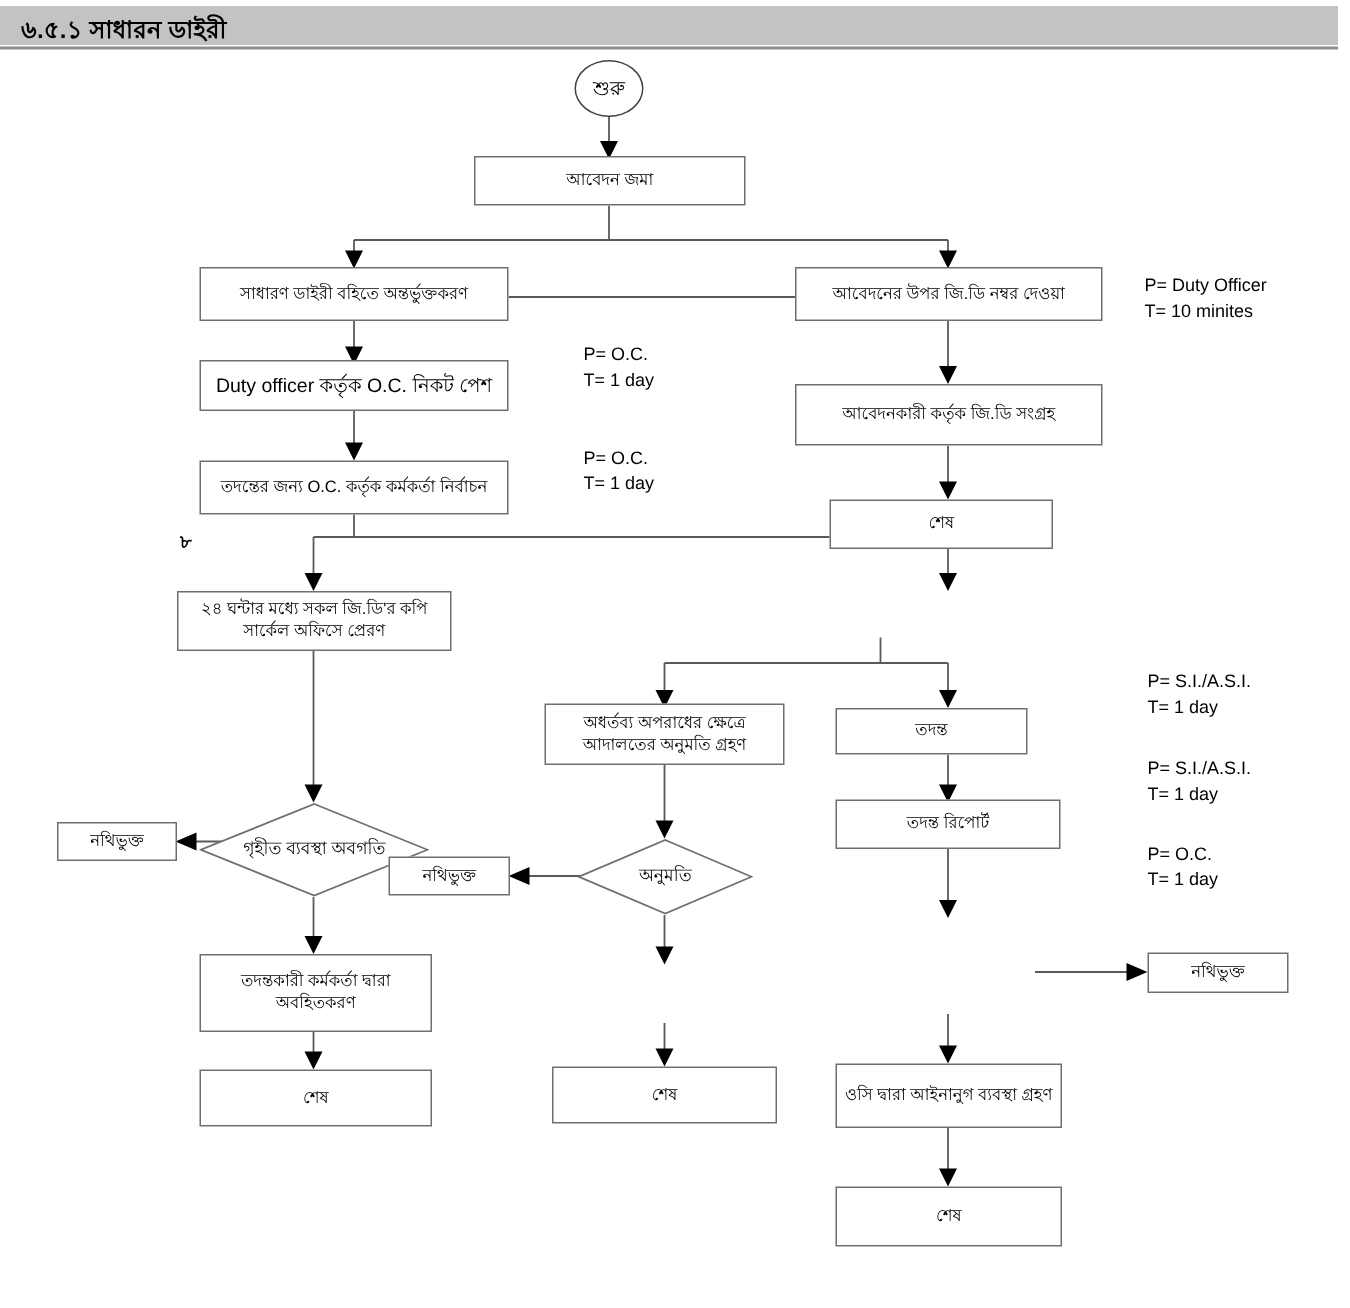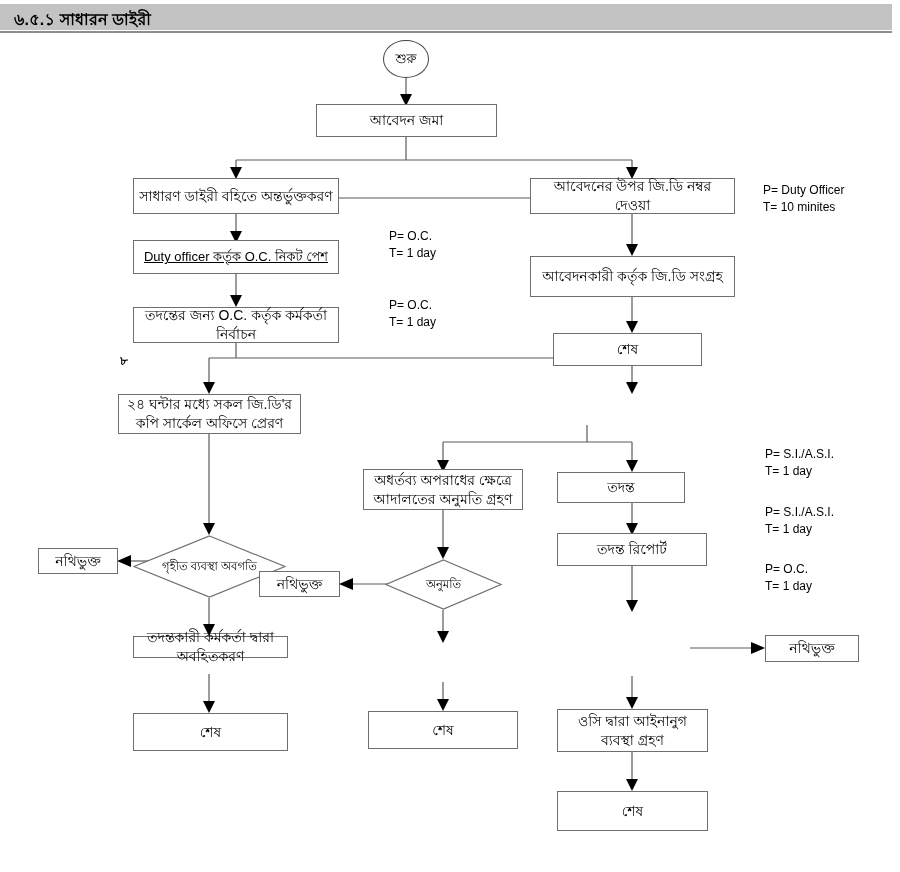--- a/index.html
+++ b/index.html
@@ -28,25 +28,25 @@
     white-space:nowrap;
   }
 
   
   .node{
     position:absolute;box-sizing:border-box;
     border:1px solid #6f6f6f;
     background:#fff;
     display:flex;align-items:center;justify-content:center;
     text-align:center;
-    font-size:14px;
+    font-size:11px;
     line-height:1.35;
     padding:2px 4px;
   }
-  .node.big{font-size:13px;text-decoration:underline;}
+  .node.big{font-size:13px;}
   .oval{
     position:absolute;box-sizing:border-box;
     border:1px solid #444;border-radius:50%;
     background:#fff;
     display:flex;align-items:center;justify-content:center;
     font-size:13px;font-weight:normal;
   }
   .diamond{
     position:absolute;
     display:flex;align-items:center;justify-content:center;
@@ -196,21 +196,21 @@
     <span class="dlabel">অনুমতি</span>
   </div>
 
 
   <div class="node" style="left:38px;top:548px;width:80px;height:26px;">নথিভুক্ত</div>
 
   <div class="node" style="left:259px;top:571px;width:81px;height:26px;">নথিভুক্ত</div>
 
   <div class="node" style="left:765px;top:635px;width:94px;height:27px;">নথিভুক্ত</div>
 
-  <div class="node" style="left:133px;top:636px;width:155px;height:22px;">তদন্তকারী কর্মকর্তা দ্বারা অবহিতকরণ</div>
+  <div class="node" style="left:133px;top:636px;width:155px;height:52px;">তদন্তকারী কর্মকর্তা দ্বারা অবহিতকরণ</div>
 
   <div class="node" style="left:557px;top:709px;width:151px;height:43px;">ওসি দ্বারা আইনানুগ ব্যবস্থা গ্রহণ</div>
 
   <div class="node" style="left:133px;top:713px;width:155px;height:38px;">শেষ</div>
 
   <div class="node" style="left:368px;top:711px;width:150px;height:38px;">শেষ</div>
 
   <div class="node" style="left:557px;top:791px;width:151px;height:40px;">শেষ</div>
 
   <div class="note" style="left:763px;top:182px;">P= Duty Officer

